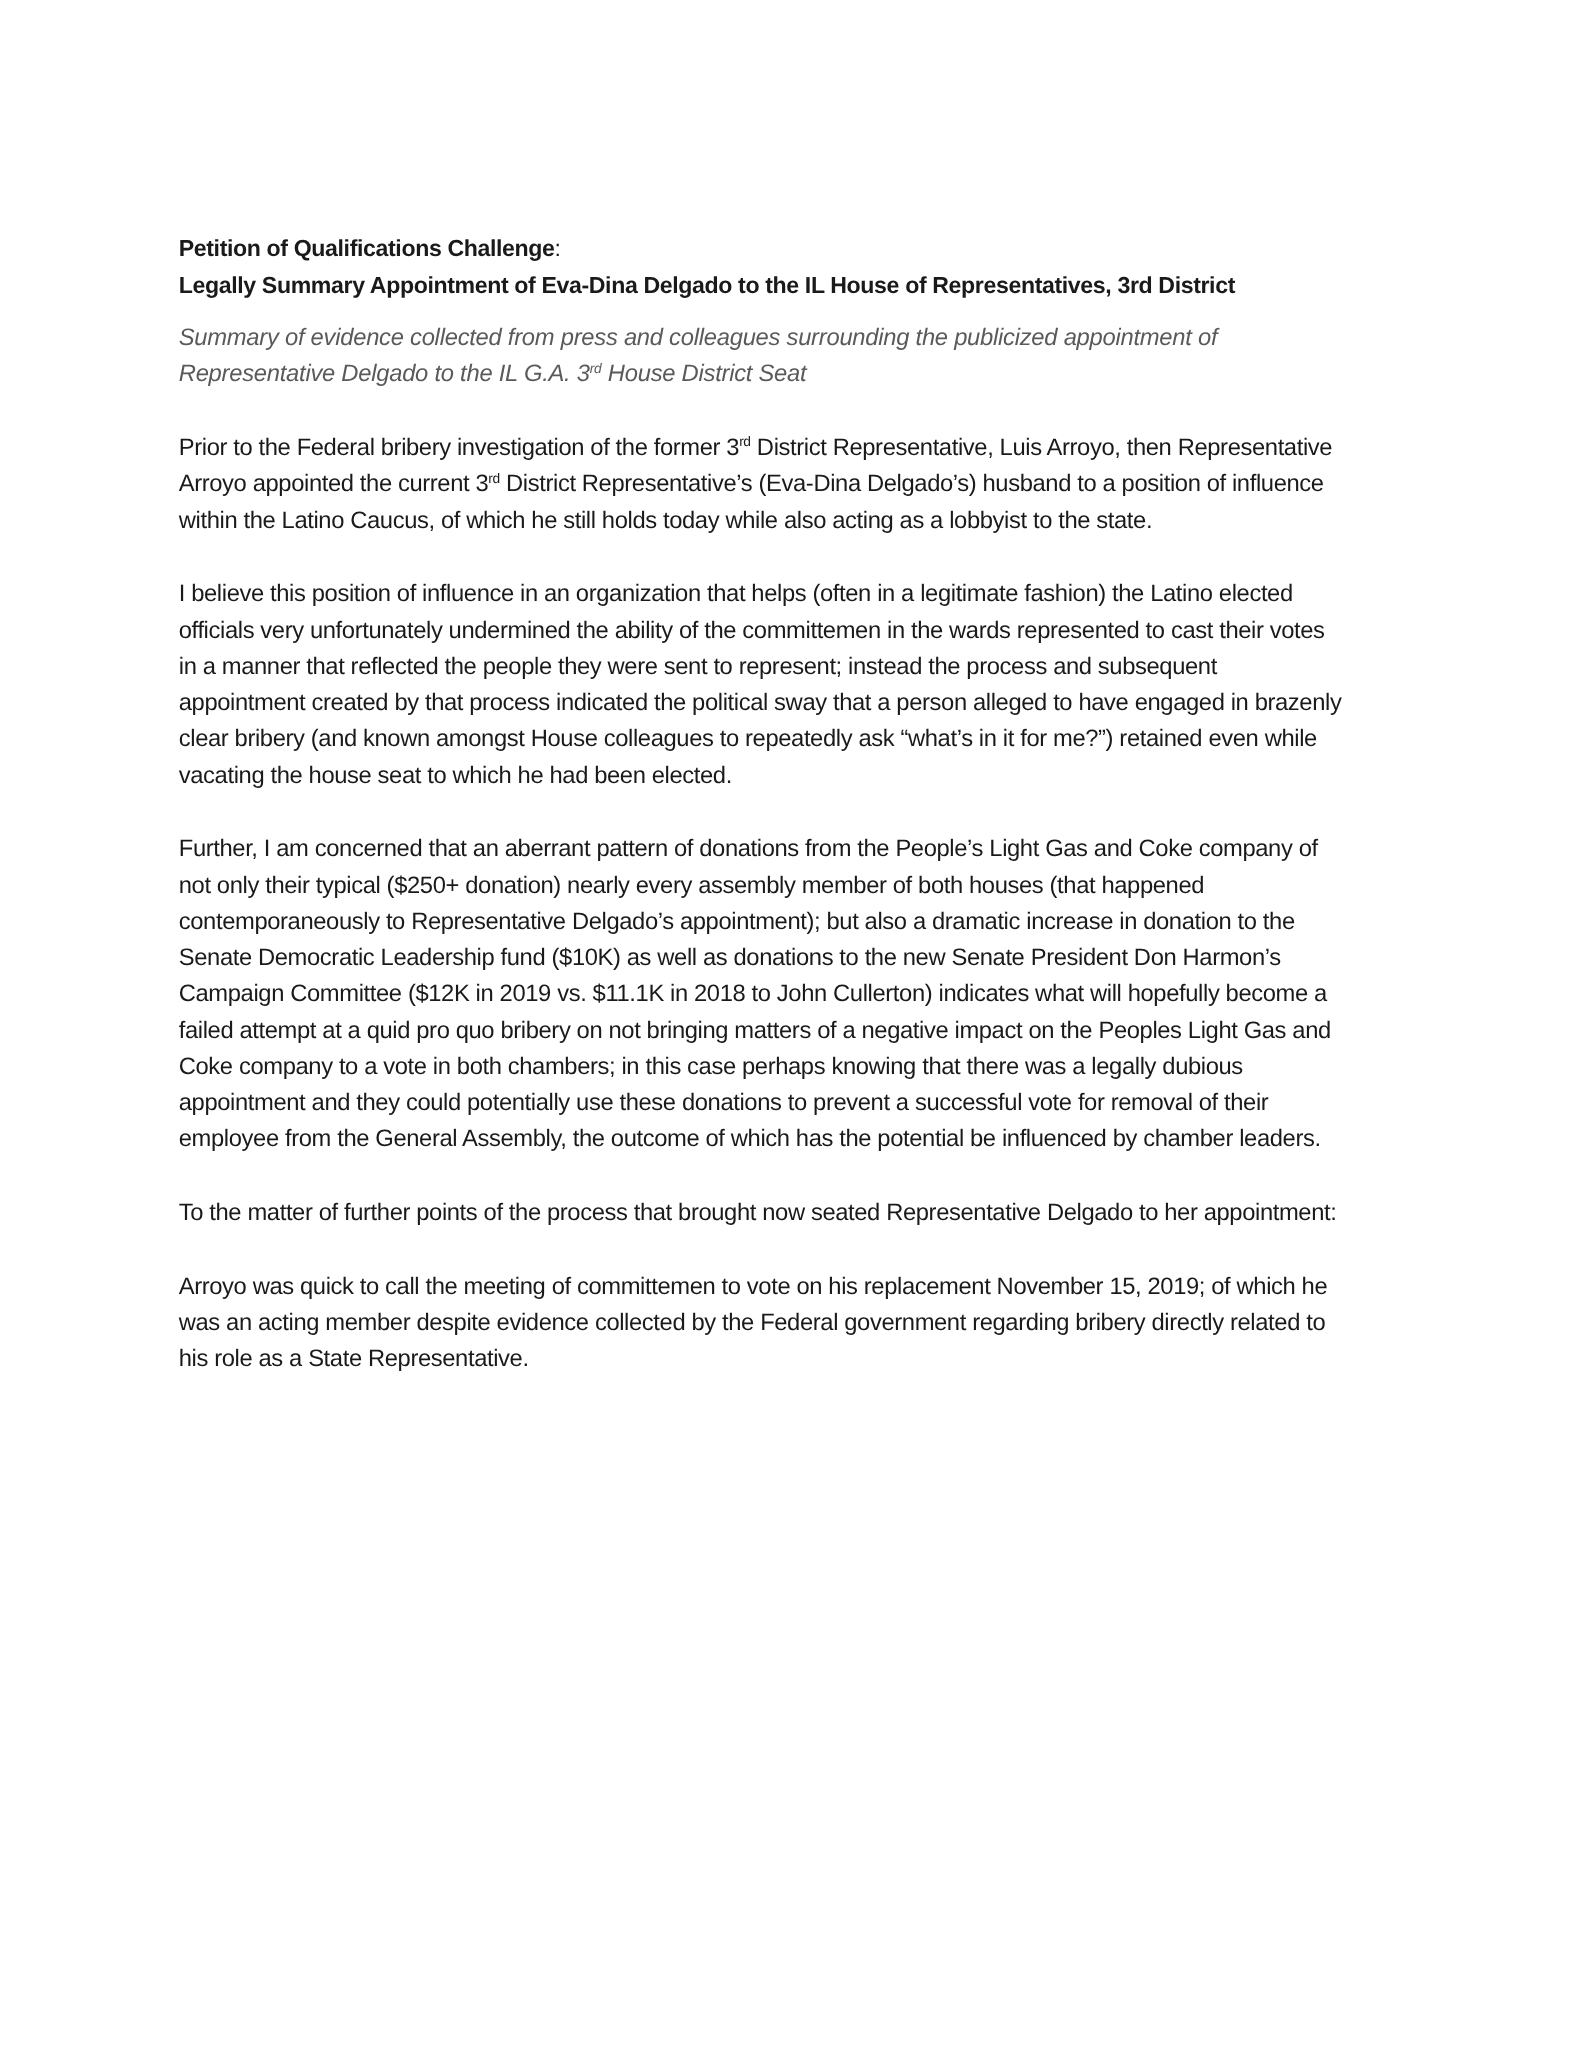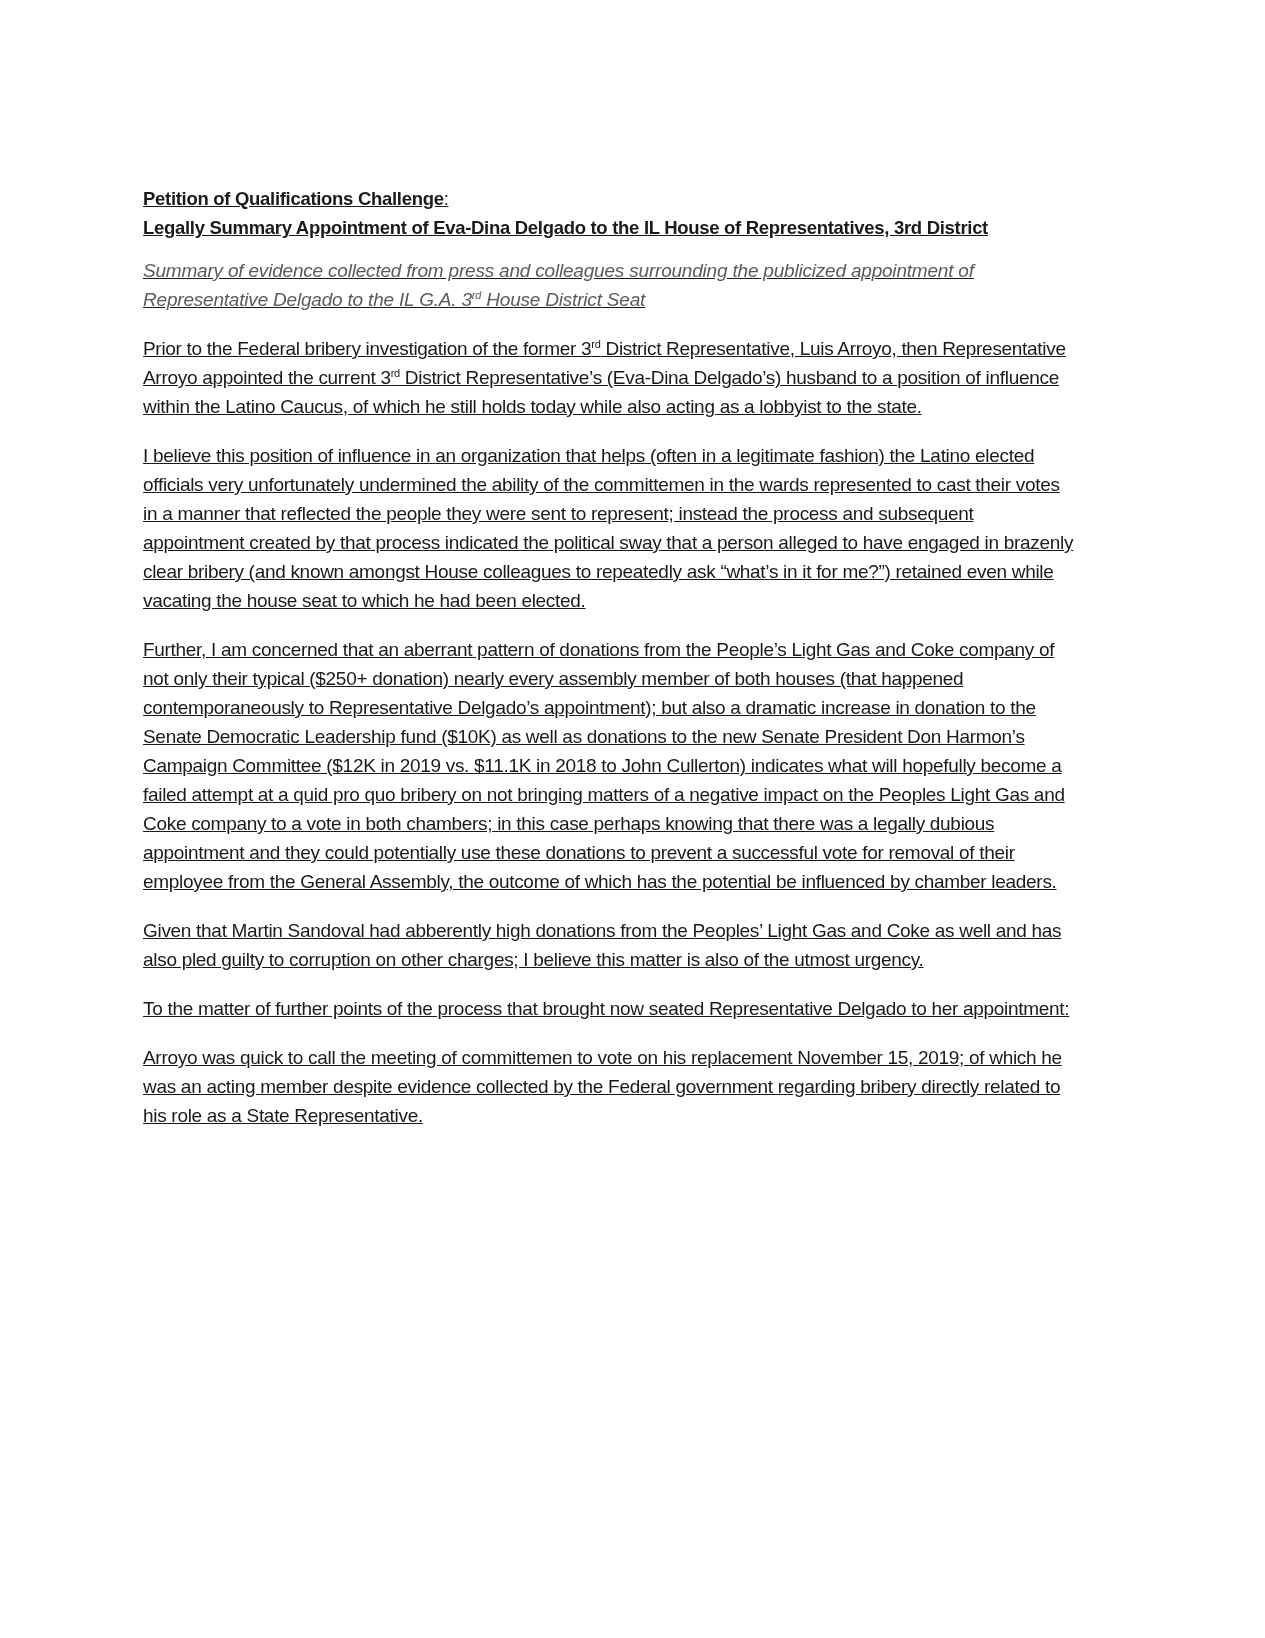--- a/index.html
+++ b/index.html
@@ -1,45 +1,43 @@
 <!DOCTYPE html>
 <html><head>
 <meta charset="utf-8">
 <style>
   html, body { margin: 0; padding: 0; background: #ffffff; }
   body { width: 1265px; height: 1638px; position: relative; overflow: hidden; }
   .page {
     position: absolute; left: 143px; top: 184px; width: 935px;
     font-family: "Liberation Sans Narrow", "Liberation Sans", sans-serif;
     color: #1a1a1a;
-    text-decoration: underline;
   }
   .title {
     font-weight: bold; font-size: 18.5px; line-height: 29px; margin: 0;
     letter-spacing: -0.3px; white-space: nowrap;
   }
   .title .colon { font-weight: normal; }
   .subtitle {
     font-style: italic; color: #5a5a5a; font-size: 19px; line-height: 29px;
     margin: 14px 0 0 0; letter-spacing: -0.2px;
   }
   .para {
-    font-size: 19px; line-height: 29px; margin: 20px 0 0 0; letter-spacing: -0.3px;
+    font-size: 19px; line-height: 29px; margin: 30px 0 0 0; letter-spacing: -0.3px;
   }
   sup { font-size: 11px; line-height: 0; vertical-align: 7px; }
 </style>
 </head>
 <body>
 
 <div class="page">
   <p class="title"><span>Petition of Qualifications Challenge</span><span class="colon">:</span></p>
   <p class="title">Legally Summary Appointment of Eva-Dina Delgado to the IL House of Representatives, 3rd District</p>
 
   <p class="subtitle"><span>Summary of evidence collected from press and colleagues surrounding the publicized appointment of Representative Delgado to the IL G.A. 3</span><sup>rd</sup><span> House District Seat</span></p>
 
   <p class="para"><span>Prior to the Federal bribery investigation of the former 3</span><sup>rd</sup><span> District Representative, Luis Arroyo, then Representative Arroyo appointed the current 3</span><sup>rd</sup><span> District Representative’s (Eva-Dina Delgado’s) husband to a position of influence within the Latino Caucus, of which he still holds today while also acting as a lobbyist to the state.</span></p>
 
   <p class="para">I believe this position of influence in an organization that helps (often in a legitimate fashion) the Latino elected officials very unfortunately undermined the ability of the committemen in the wards represented  to cast their votes in a manner that reflected the people they were sent to represent; instead the process and subsequent appointment created by that process indicated the political sway that a person alleged to have engaged in brazenly clear bribery (and known amongst House colleagues to repeatedly ask “what’s in it for me?”) retained even while vacating the house seat to which he had been elected.</p>
   <p class="para">Further, I am concerned that an aberrant pattern of donations from the People’s Light Gas and Coke company of not only their typical ($250+ donation) nearly every assembly member of both houses (that happened contemporaneously to Representative Delgado’s appointment); but also a dramatic increase in donation to the Senate Democratic Leadership fund ($10K) as well as donations to the new Senate President Don Harmon’s Campaign Committee ($12K in 2019 vs. $11.1K in 2018 to John Cullerton) indicates what will hopefully become a failed attempt at a quid pro quo bribery on not bringing matters of a negative impact on the Peoples Light Gas and Coke company to a vote in both chambers; in this case perhaps knowing that there was a legally dubious appointment and they could potentially use these donations to prevent a successful vote for removal of their employee from the General Assembly, the outcome of which has the potential be influenced by chamber leaders.</p>
-  <p class="para">Given that Martin Sandoval had abberently high donations from the Peoples’ Light Gas and Coke as well and has also pled guilty to corruption on other charges; I believe this matter is also of the utmost urgency.</p>
   <p class="para">To the matter of further points of the process that brought now seated Representative Delgado to her appointment:</p>
   <p class="para">Arroyo was quick to call the meeting of committemen to vote on his replacement November 15, 2019; of which he was an acting member despite evidence collected by the Federal government regarding bribery directly related to his role as a State Representative.</p>
 </div>
 
 </body></html>

